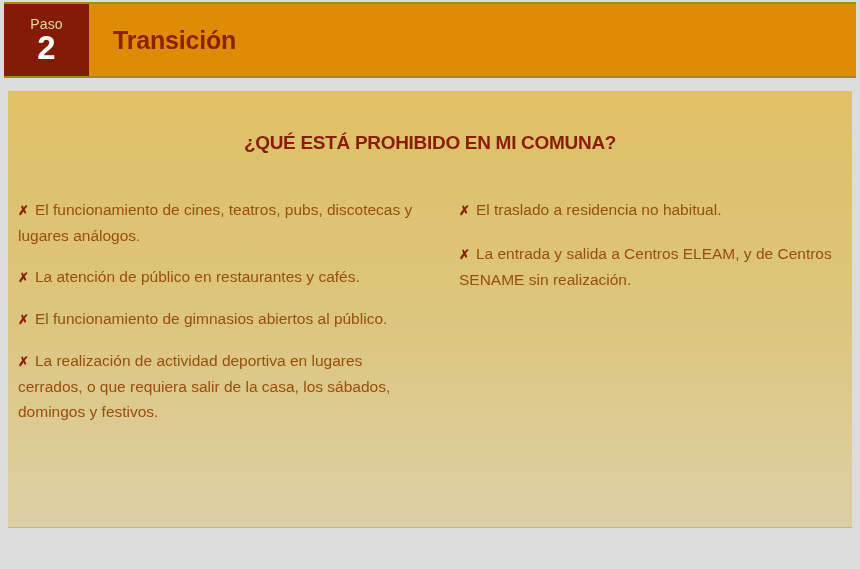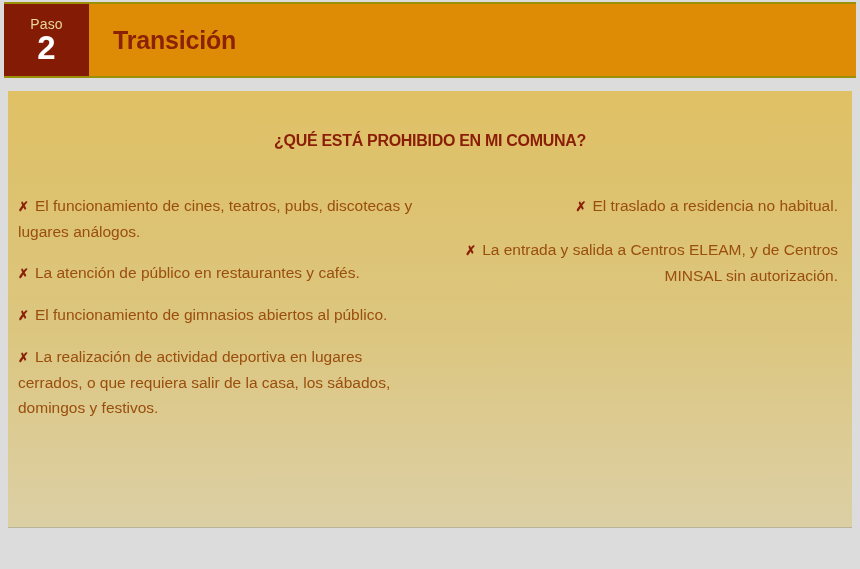--- a/index.html
+++ b/index.html
@@ -78,21 +78,21 @@
     width: 844px;
     height: 437px;
     background: linear-gradient(to bottom, #e0c165 0%, #ddc26f 22%, #dcc67f 55%, #dccd9b 88%, #dbcfa4 100%);
     border-bottom: 1px solid #b9b39a;
     box-sizing: border-box;
     overflow: hidden;
   }
   .panel-heading {
     text-align: center;
     color: #8a1d06;
-    font-size: 16px;
+    font-size: 19px;
     font-weight: bold;
     letter-spacing: -0.3px;
     margin: 0;
     padding-top: 41px;
     font-family: "Liberation Sans", sans-serif;
   }
 
   .columns {
     display: flex;
     margin-top: 27px;
@@ -115,21 +115,20 @@
     display: block;
     color: #9a4e0d;
     font-size: 15.5px;
     line-height: 25px;
     margin-bottom: 16px;
     font-family: "Liberation Sans", sans-serif;
     text-indent: 0;
   }
   .col-right .bullet-item {
     margin-bottom: 18px;
-    text-align: right;
   }
   .bullet-mark {
     color: #8a2008;
     font-size: 13px;
     font-weight: bold;
     margin-right: 6px;
     font-family: "Liberation Sans", sans-serif;
   }
 </style>
 </head>
@@ -150,16 +149,16 @@
 
   <div class="columns">
     <div class="col col-left">
         <p class="bullet-item"><span class="bullet-mark">✗</span><span>El funcionamiento de cines, teatros, pubs, discotecas y lugares análogos.</span></p>
         <p class="bullet-item"><span class="bullet-mark">✗</span><span>La atención de público en restaurantes y cafés.</span></p>
         <p class="bullet-item"><span class="bullet-mark">✗</span><span>El funcionamiento de gimnasios abiertos al público.</span></p>
         <p class="bullet-item"><span class="bullet-mark">✗</span><span>La realización de actividad deportiva en lugares cerrados, o que requiera salir de la casa, los sábados, domingos y festivos.</span></p>
       </div>
     <div class="col col-right">
         <p class="bullet-item"><span class="bullet-mark">✗</span><span>El traslado a residencia no habitual.</span></p>
-        <p class="bullet-item"><span class="bullet-mark">✗</span><span>La entrada y salida a Centros ELEAM, y de Centros MINSAL sin autorización.</span></p>
+        <p class="bullet-item"><span class="bullet-mark">✗</span><span>La entrada y salida a Centros ELEAM, y de Centros SENAME sin realización.</span></p>
       </div>
   </div>
 </div>
 
 </body></html>

